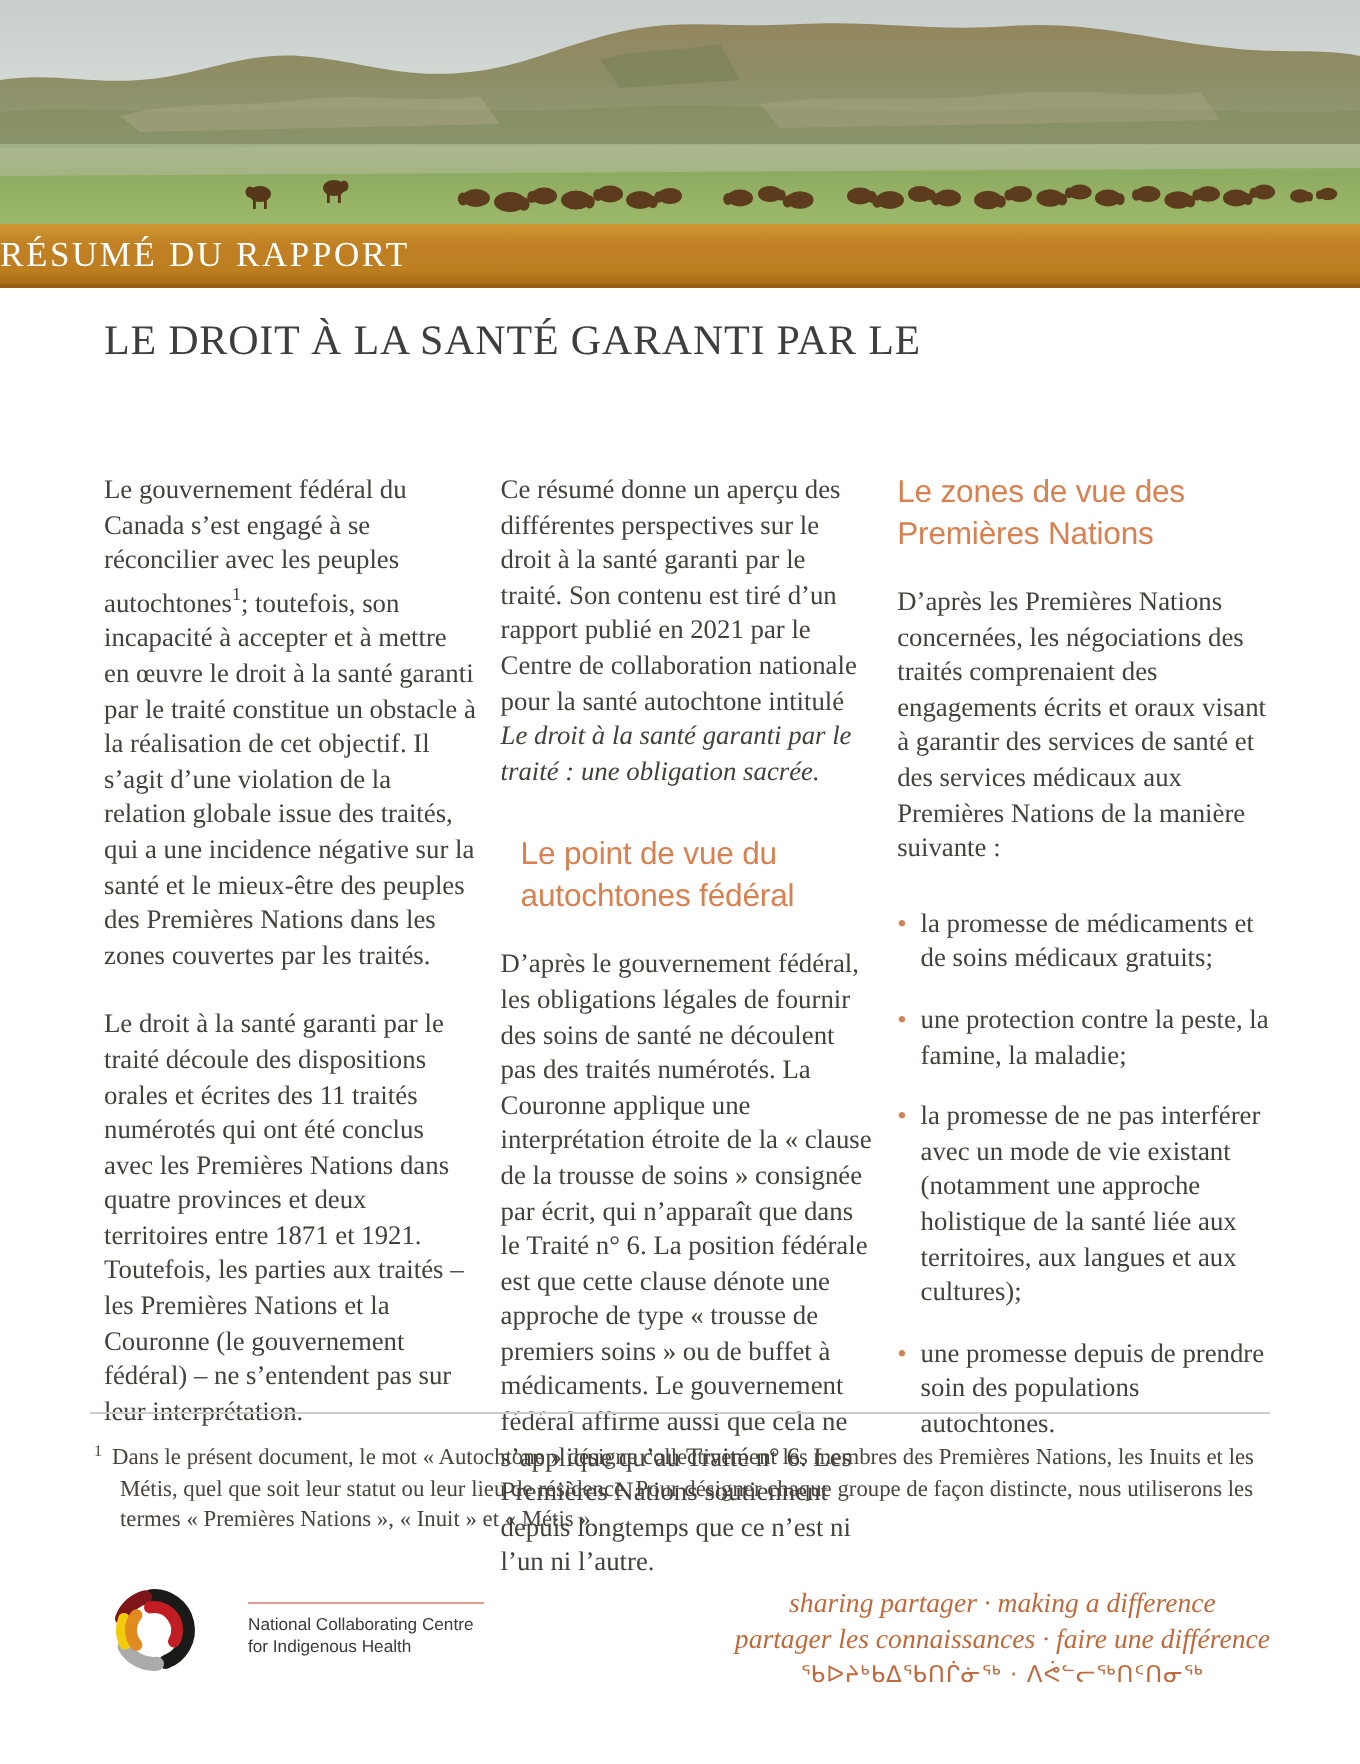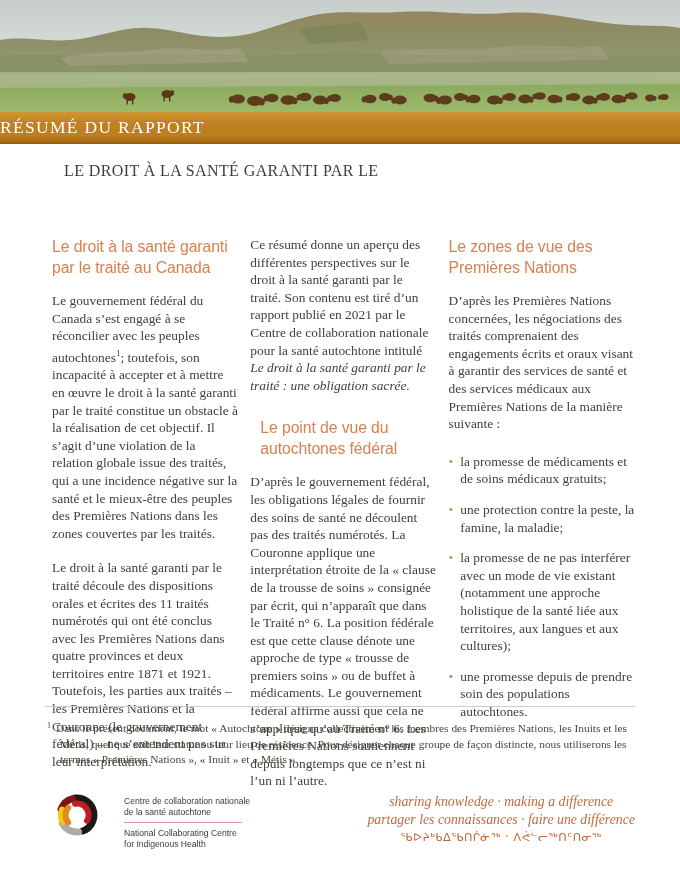--- a/index.html
+++ b/index.html
@@ -18,21 +18,21 @@
     background:linear-gradient(180deg,#cf9733 0%, #c08023 35%, #bd7e20 78%, #a96c15 100%);
     border-bottom:2px solid #96600f;
     display:flex; align-items:center;
   }
   .banner-label {
     color:#ffffff;
     font-family:"Liberation Serif", serif; font-size:17.5px; letter-spacing:1.3px;
   }
   
   .title-block { position:absolute; top:156px; left:52px; right:50px; color:#3e3e3e; }
-  .title-line { display:block; font-size:16px; line-height:29px; letter-spacing:.4px; font-weight:400;margin-left:12px; }
+  .title-line { display:block; font-size:21px; line-height:29px; letter-spacing:.4px; font-weight:400; }
   .title-line em { font-style:italic; letter-spacing:.2px; }
   
   .columns {
     position:absolute; top:236px; left:52px; width:583px;
     display:flex; gap:12px;
   }
   .col { width:186.3px; flex:0 0 auto; font-size:13.4px; line-height:17.6px; }
   .col h2 {
     font-family:"Liberation Sans", sans-serif; font-weight:400;
     color:#d8804f; font-size:15.8px; line-height:21px; letter-spacing:-0.1px;
@@ -227,24 +227,20 @@
     <span class="banner-label">RÉSUMÉ DU RAPPORT</span>
   </div>
 
   <h1 class="title-block">
     <span class="title-line">LE DROIT À LA SANTÉ GARANTI PAR LE</span>
   </h1>
 
   <div class="columns">
 
     <div class="col">
-      <h2>
-        <span>Le droit à la santé garanti</span>
-        <span>par le traité au Canada</span>
-      </h2>
       <p><span>Le gouvernement fédéral du Canada s’est engagé à se réconcilier avec les peuples autochtones</span><sup>1</sup><span>; toutefois, son incapacité à accepter et à mettre en œuvre le droit à la santé garanti par le traité constitue un obstacle à la réalisation de cet objectif. Il s’agit d’une violation de la relation globale issue des traités, qui a une incidence négative sur la santé et le mieux-être des peuples des Premières Nations dans les zones couvertes par les traités.</span></p>
       <p>Le droit à la santé garanti par le traité découle des dispositions orales et écrites des 11 traités numérotés qui ont été conclus avec les Premières Nations dans quatre provinces et deux territoires entre 1871 et 1921. Toutefois, les parties aux traités – les Premières Nations et la Couronne (le gouvernement fédéral) – ne s’entendent pas sur leur interprétation.</p>
     </div>
 
     <div class="col">
       <p><span>Ce résumé donne un aperçu des différentes perspectives sur le droit à la santé garanti par le traité. Son contenu est tiré d’un rapport publié en 2021 par le Centre de collaboration nationale pour la santé autochtone intitulé </span><em class="book">Le droit à la santé garanti par le traité : une obligation sacrée.</em></p>
       <h2 class="mid">
         <span>Le point de vue du</span>
         <span>autochtones fédéral</span>
       </h2>
@@ -288,31 +284,27 @@
         <g fill="none" stroke-linecap="round">
           <path stroke="#1a1a18" stroke-width="7" d="M23.5,8.1 A17,17 0 0 1 30.8,41.0"></path>
           <path stroke="#ababaa" stroke-width="7" d="M26.5,41.9 A17,17 0 0 1 10.3,33.5"></path>
           <path stroke="#7e1518" stroke-width="7" d="M9.0,19.2 A17,17 0 0 1 20.6,8.6"></path>
           <path stroke="#f2cc0c" stroke-width="6" d="M10.5,31.8 A16,16 0 0 1 10.0,19.5"></path>
           <path stroke="#c21d23" stroke-width="6" d="M23.0,13.7 A11.5,11.5 0 0 1 35.0,30.75"></path>
           <path stroke="#e18a1e" stroke-width="6" d="M16.2,32.4 A11.5,11.5 0 0 1 16.2,17.6"></path>
         </g>
       </svg>
       <div class="logo-text">
-        <div class="logo-fr">
-          <span>Centre de collaboration nationale</span>
-          <span>de la santé autochtone</span>
-        </div>
         <hr class="logo-rule">
         <div class="logo-en">
           <span>National Collaborating Centre</span>
           <span>for Indigenous Health</span>
         </div>
       </div>
     </div>
     <div class="tagline">
-      <span class="tl">sharing knowledge · making a difference</span>
+      <span class="tl">sharing partager · making a difference</span>
       <span class="tl">partager les connaissances · faire une différence</span>
       <span class="tl-syl">ᖃᐅᔨᒃᑲᐃᖃᑎᒌᓃᖅ · ᐱᕚᓪᓕᖅᑎᑦᑎᓂᖅ</span>
     </div>
   </div>
 
 </div>
 
 </body></html>

